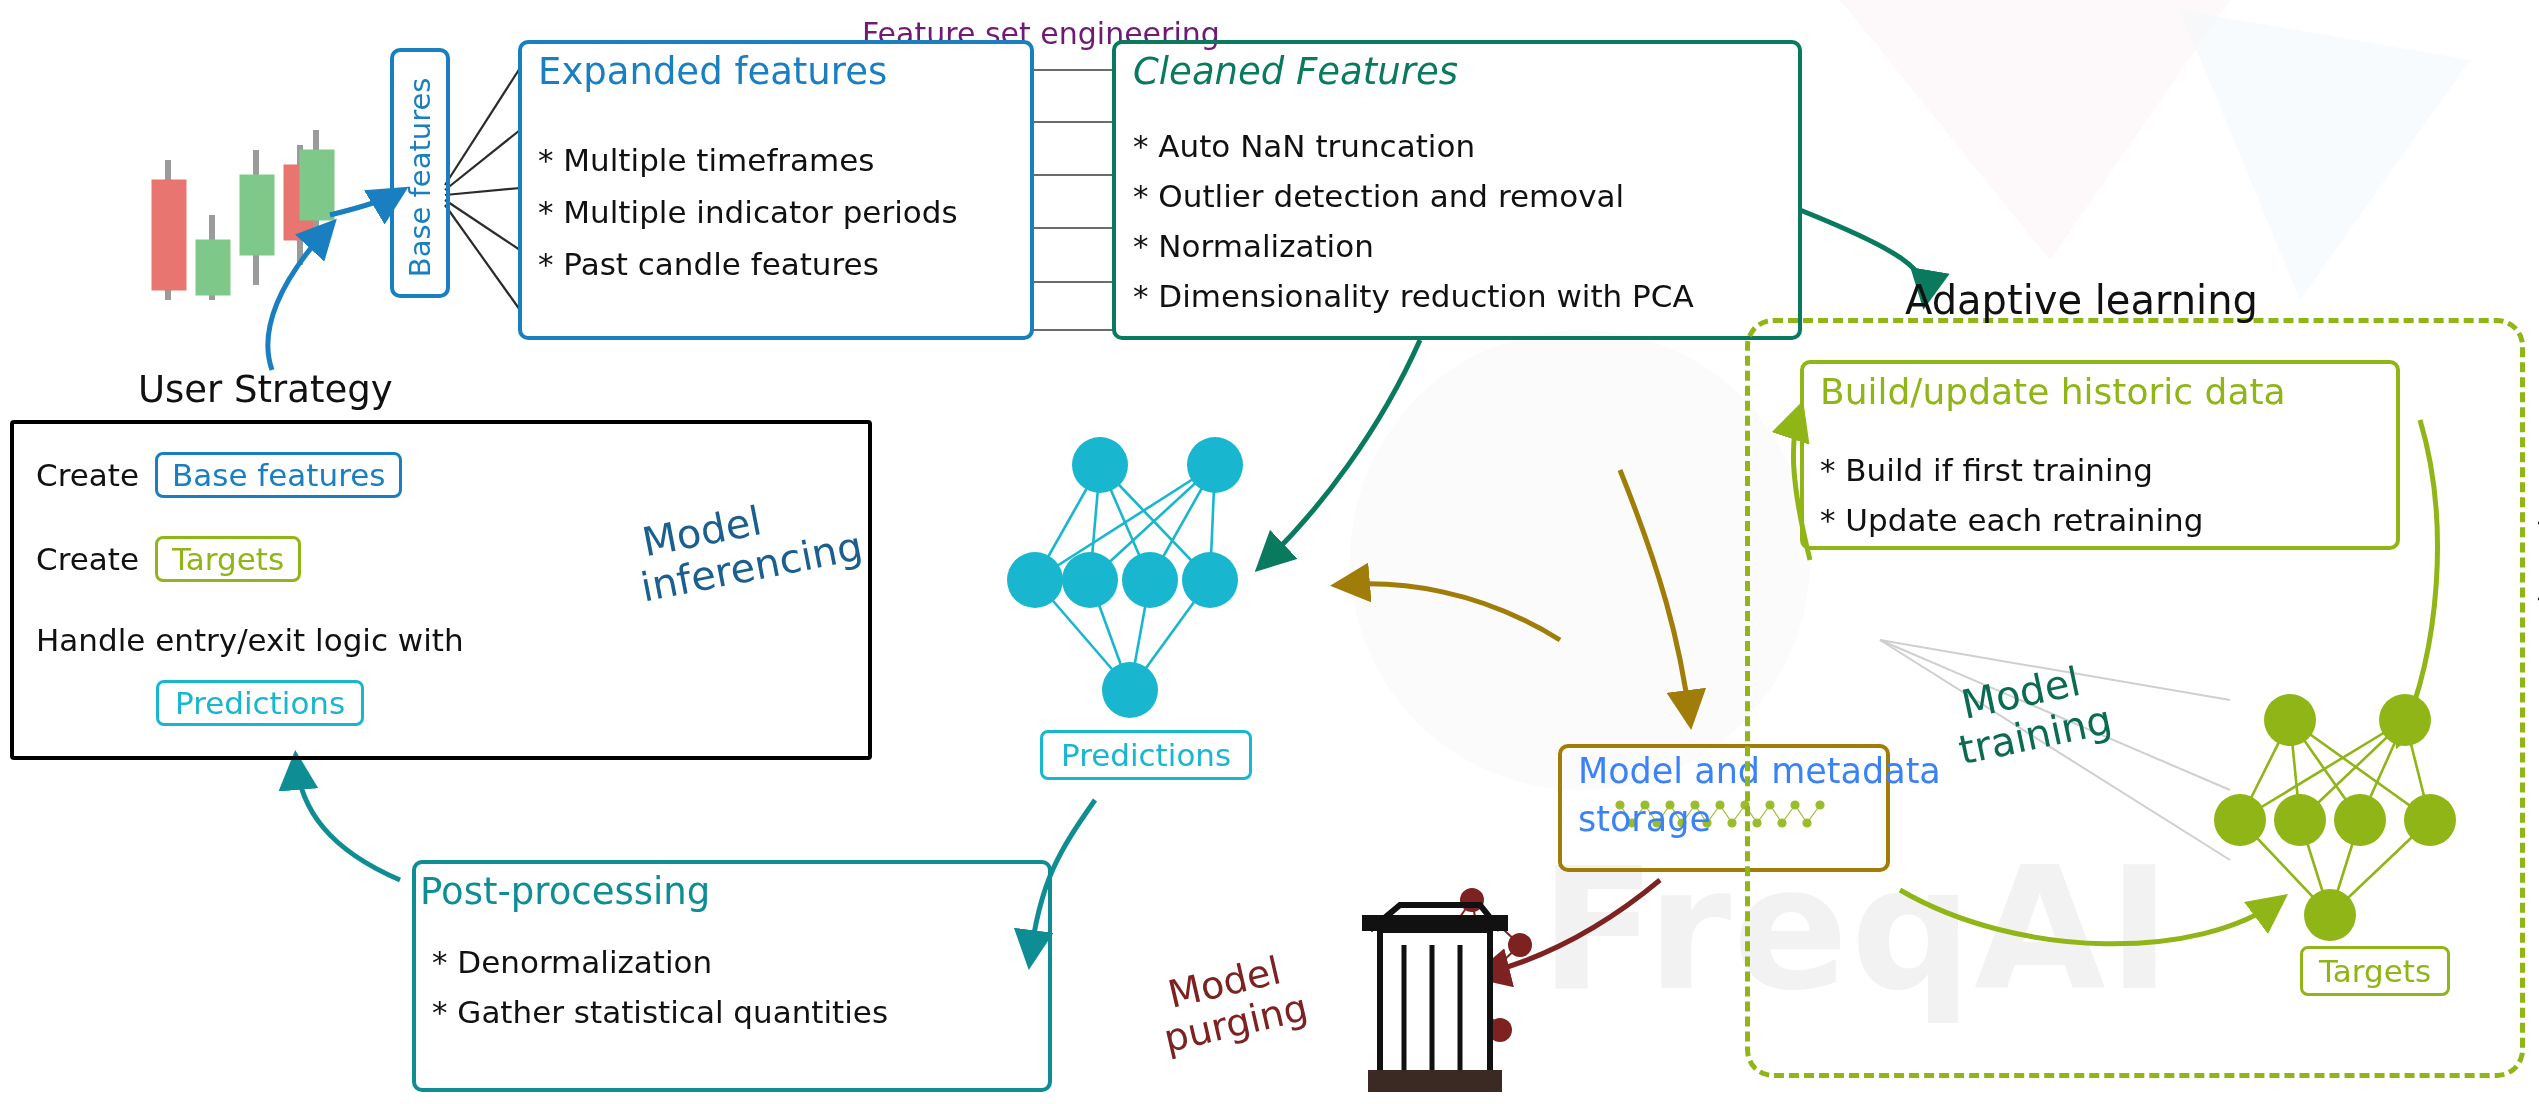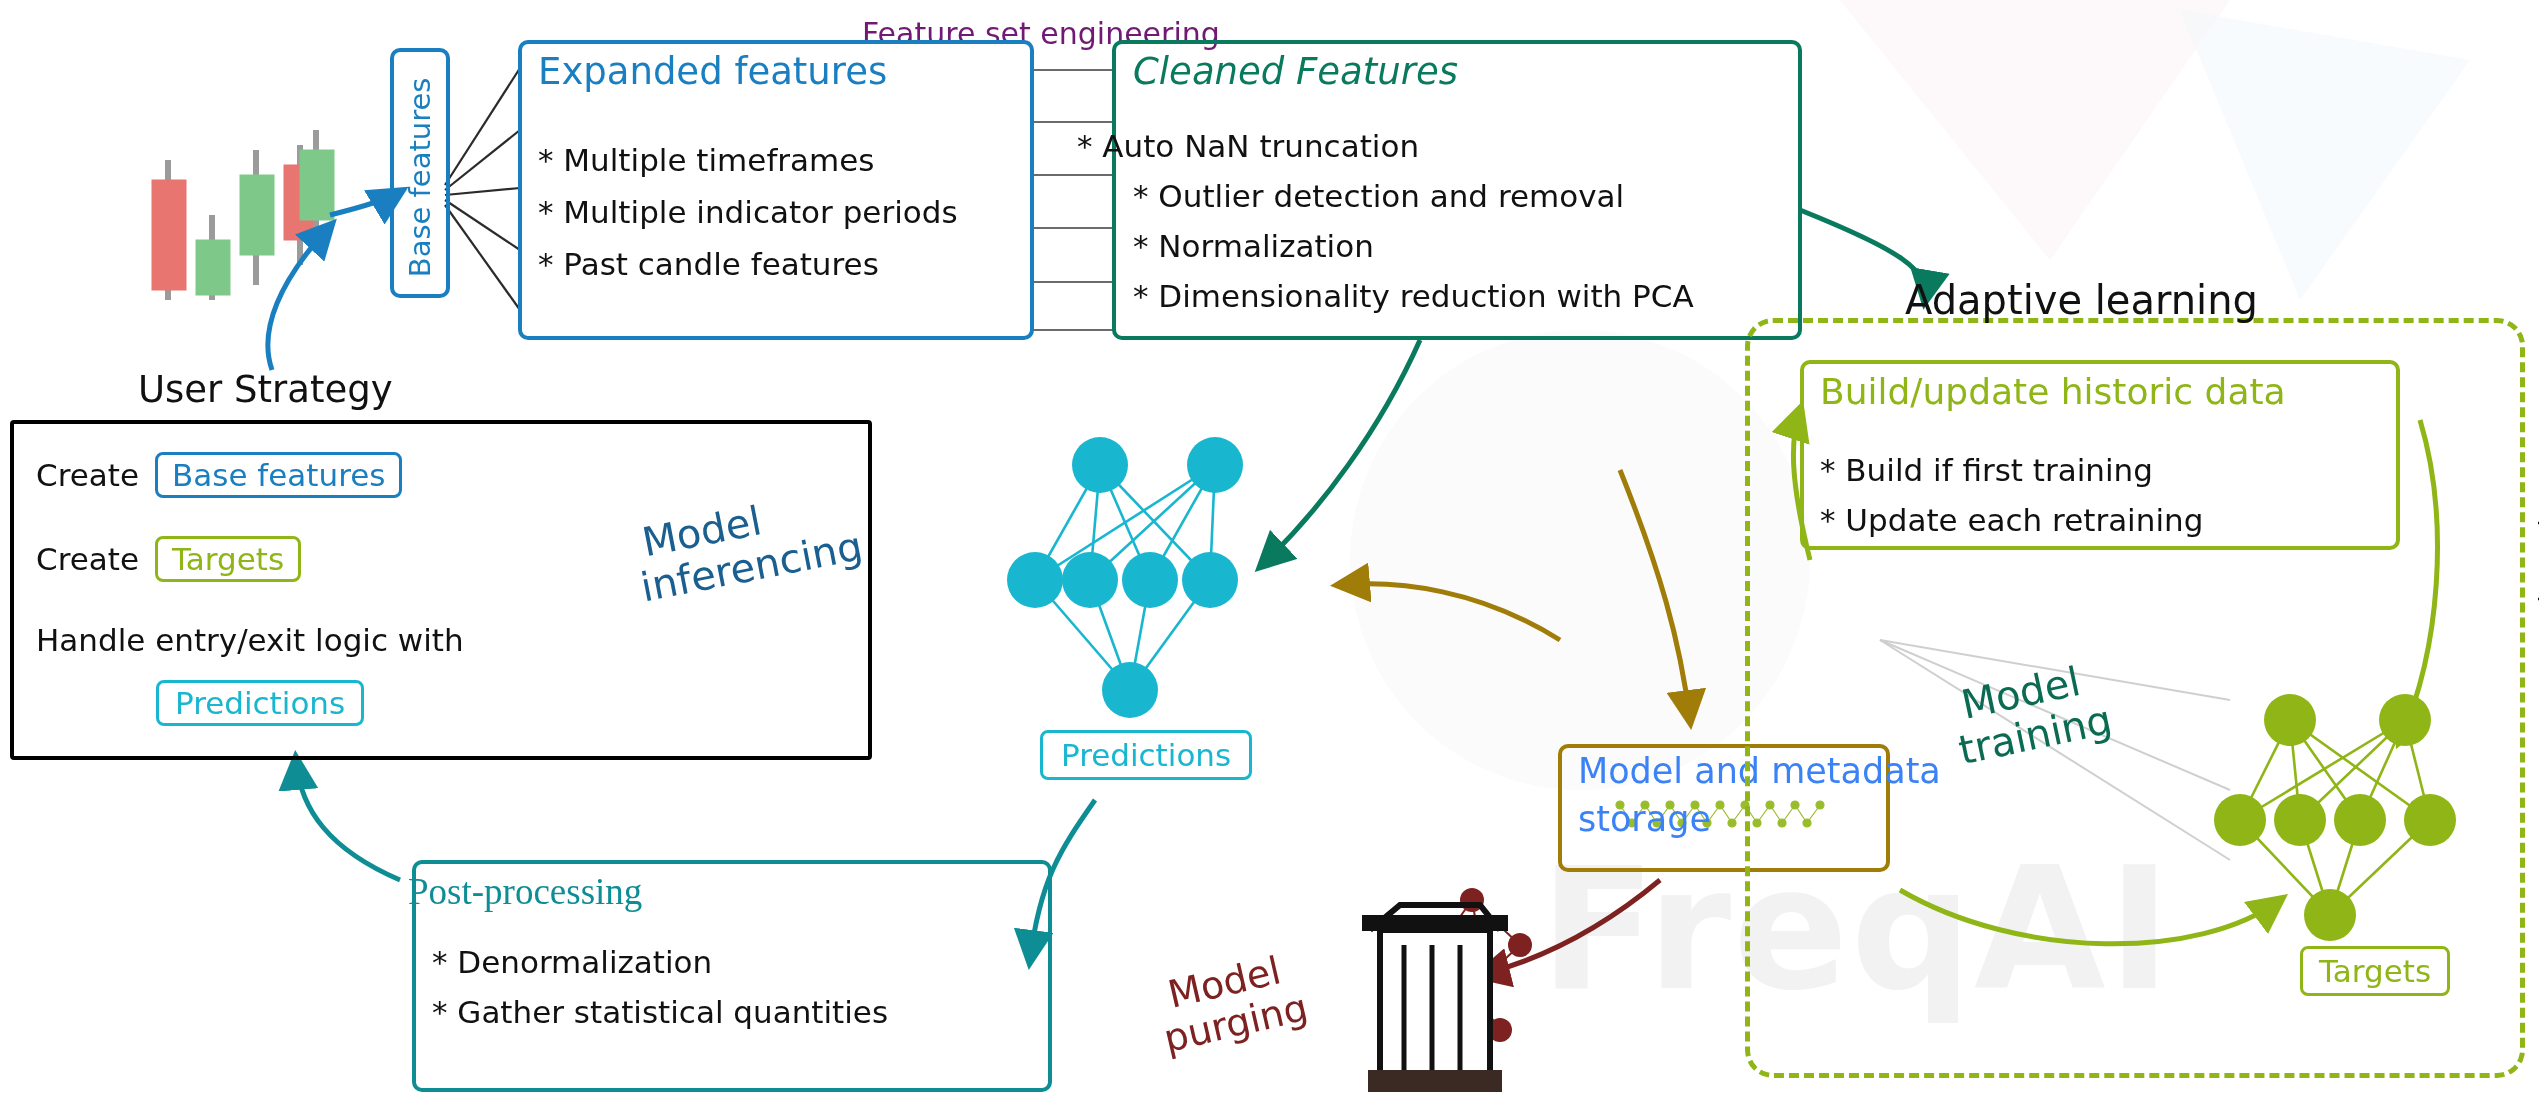--- a/index.html
+++ b/index.html
@@ -216,21 +216,21 @@
   <div class="rot t-blue small-label nowrap" style="position:absolute;left:310px;top:160px;width:220px;text-align:center;font-size:29px;">Base features</div>
 
   <div class="box bx-blue" style="left:518px;top:40px;width:516px;height:300px;"></div>
   <div class="title t-blue" style="position:absolute;left:538px;top:52px;">Expanded features</div>
   <div class="item" style="position:absolute;left:538px;top:140px;">* Multiple timeframes</div>
   <div class="item" style="position:absolute;left:538px;top:192px;">* Multiple indicator periods</div>
   <div class="item" style="position:absolute;left:538px;top:244px;">* Past candle features</div>
 
   <div class="box bx-green" style="left:1112px;top:40px;width:690px;height:300px;"></div>
   <div class="title t-green" style="position:absolute;left:1133px;top:52px;font-style:italic;">Cleaned Features</div>
-  <div class="item" style="position:absolute;left:1077px;top:126px;">* Auto NaN truncation</div>
+  <div class="item" style="position:absolute;left:1133px;top:126px;">* Auto NaN truncation</div>
   <div class="item" style="position:absolute;left:1133px;top:176px;">* Outlier detection and removal</div>
   <div class="item" style="position:absolute;left:1133px;top:226px;">* Normalization</div>
   <div class="item" style="position:absolute;left:1133px;top:276px;">* Dimensionality reduction with PCA</div>
 
   <div class="title t-black" style="position:absolute;left:138px;top:370px;">User Strategy</div>
   <div class="box bx-black" style="left:10px;top:420px;width:862px;height:340px;"></div>
 
   <div class="flex-row" style="position:absolute;left:36px;top:452px;">
     <span class="item" style="margin-right:16px;">Create</span>
     <span class="pill bx-blue t-blue" style="position:relative;padding:2px 14px;font-size:31px;border-width:3px;">Base features</span>
@@ -245,21 +245,21 @@
   <span class="pill bx-teal t-teal" style="left:156px;top:680px;padding:2px 16px;font-size:31px;border-width:3px;color:#19b6d0;border-color:#19b6d0;">Predictions</span>
 
   <div style="position:absolute;left:645px;top:500px;transform:rotate(-11deg);">
     <div class="title t-dkblue" style="font-size:40px;">Model</div>
     <div class="title t-dkblue" style="font-size:40px;margin-left:-10px;">inferencing</div>
   </div>
 
   <span class="pill" style="left:1040px;top:730px;padding:4px 18px;font-size:31px;border:3px solid #19b6d0;color:#19b6d0;border-radius:8px;">Predictions</span>
 
   <div class="box bx-teal" style="left:412px;top:860px;width:640px;height:232px;"></div>
-  <div class="title t-teal" style="position:absolute;left:408px;top:872px;font-family:Liberation Serif, serif;">Post-processing</div>
+  <div class="title t-teal" style="position:absolute;left:420px;top:872px;">Post-processing</div>
   <div class="item" style="position:absolute;left:432px;top:942px;">* Denormalization</div>
   <div class="item" style="position:absolute;left:432px;top:992px;">* Gather statistical quantities</div>
 
   <div style="position:absolute;left:1172px;top:960px;transform:rotate(-13deg);">
     <div class="title t-maroon" style="font-size:38px;">Model</div>
     <div class="title t-maroon" style="font-size:38px;margin-left:-14px;">purging</div>
   </div>
 
   <div class="box bx-gold" style="left:1558px;top:744px;width:332px;height:128px;"></div>
   <div class="title t-gold" style="position:absolute;left:1578px;top:752px;font-size:35px;">Model and metadata</div>

